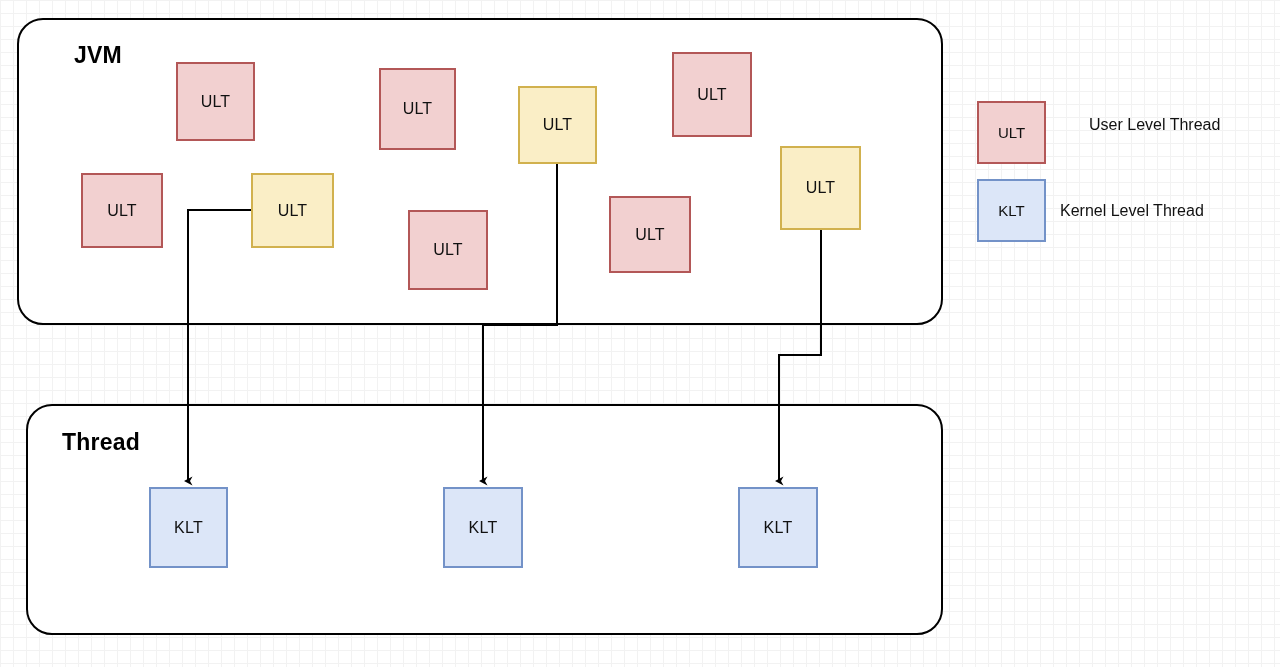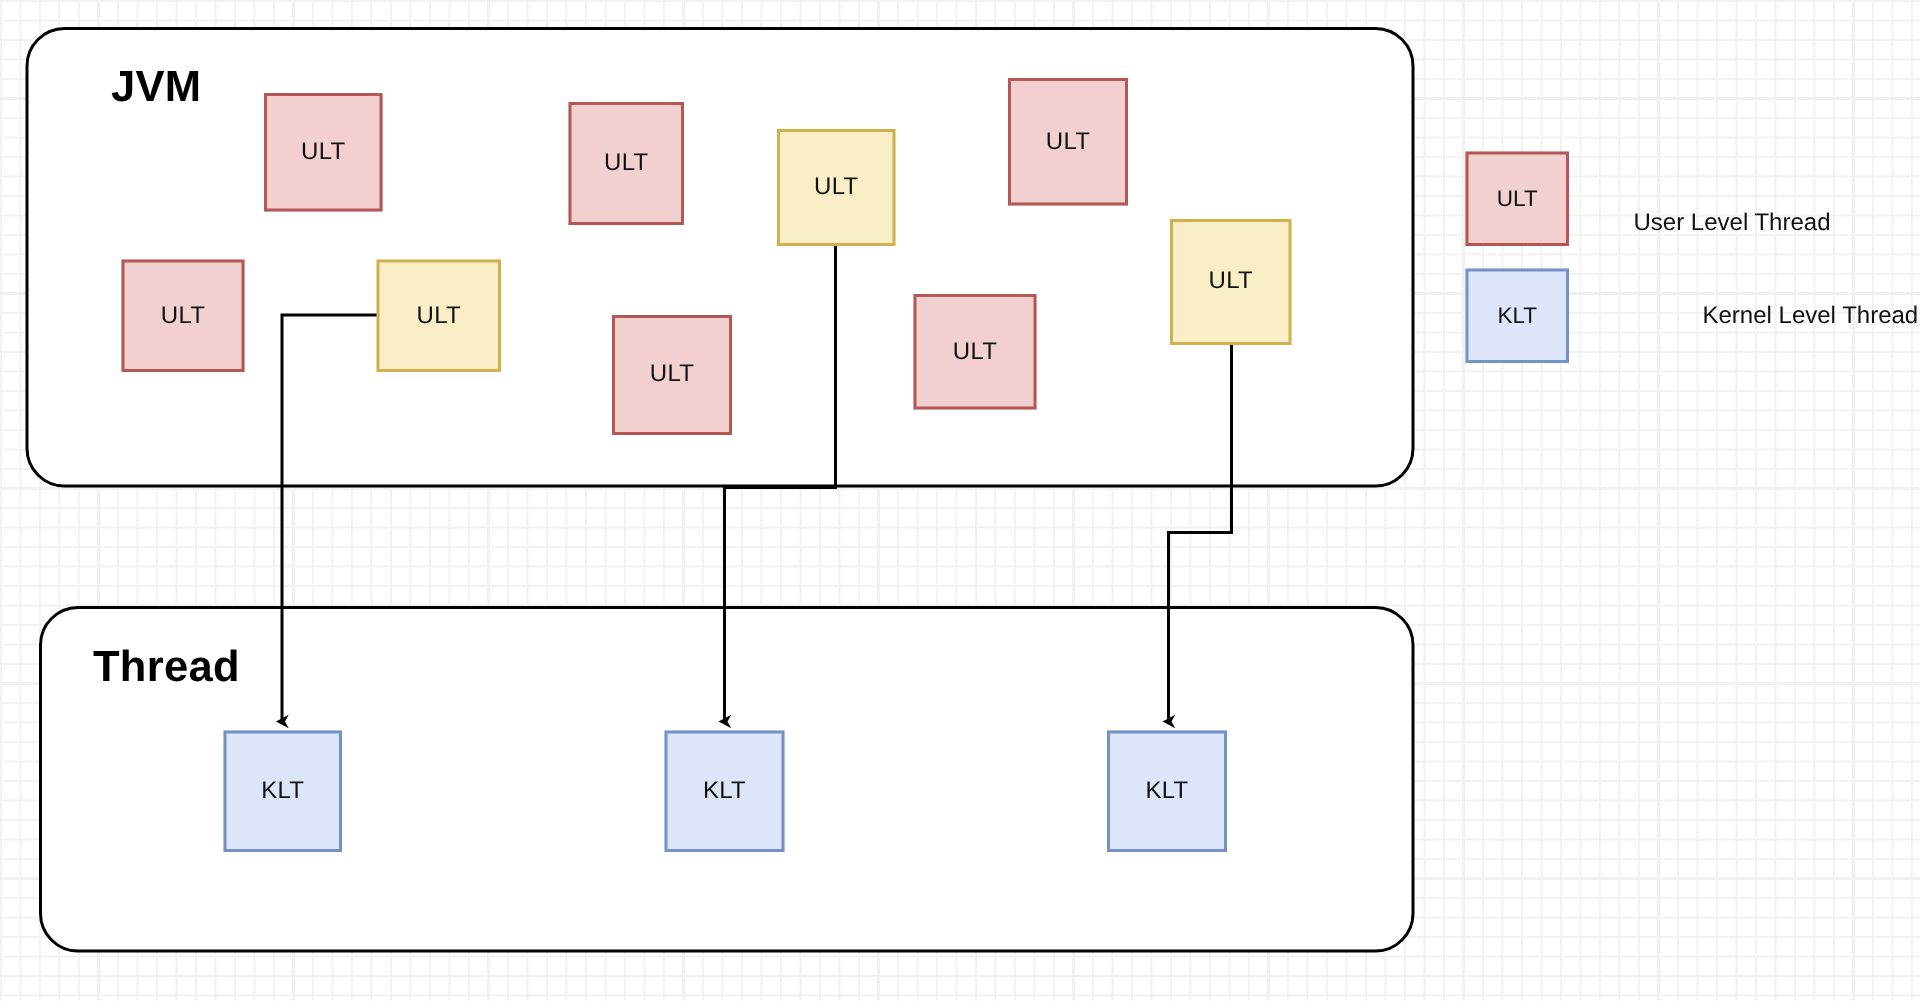--- a/index.html
+++ b/index.html
@@ -36,21 +36,21 @@
   .container-box {
     position: absolute;
     border: 2.5px solid #000000;
     border-radius: 26px;
     background: #ffffff;
     box-sizing: border-box;
   }
   .container-title {
     position: absolute;
     font-weight: bold;
-    font-size: 29px;
+    font-size: 23px;
     color: #000000;
     letter-spacing: 0.2px;
     white-space: nowrap;
   }
   .node {
     position: absolute;
     box-sizing: border-box;
     display: flex;
     align-items: center;
     justify-content: center;
@@ -131,16 +131,16 @@
   </defs>
   <g id="edge-paths">
       <polyline points="251,210 188,210 188,481" fill="none" stroke="#000000" stroke-width="2" stroke-linejoin="miter" marker-end="url(#arrowhead)"></polyline>
       <polyline points="557,164 557,325 483,325 483,481" fill="none" stroke="#000000" stroke-width="2" stroke-linejoin="miter" marker-end="url(#arrowhead)"></polyline>
       <polyline points="821,230 821,355 779,355 779,481" fill="none" stroke="#000000" stroke-width="2" stroke-linejoin="miter" marker-end="url(#arrowhead)"></polyline>
     </g>
 </svg>
 
 <div id="legend" class="legend">
     <div class="legend-swatch ult-pink" style="left: 977px; top: 101px; width: 69px; height: 63px; background: rgb(242, 208, 208); border: 2px solid rgb(179, 87, 87); box-sizing: border-box;">ULT</div>
-    <div class="legend-label" style="left: 1089px; top: 140px;">User Level Thread</div>
+    <div class="legend-label" style="left: 1089px; top: 116px;">User Level Thread</div>
     <div class="legend-swatch klt-blue" style="left: 977px; top: 179px; width: 69px; height: 63px; background: rgb(220, 230, 248); border: 2px solid rgb(115, 146, 200); box-sizing: border-box;">KLT</div>
-    <div class="legend-label" style="left: 1135px; top: 202px;">Kernel Level Thread</div>
+    <div class="legend-label" style="left: 1060px; top: 202px;">Kernel Level Thread</div>
   </div>
 
 </body></html>

